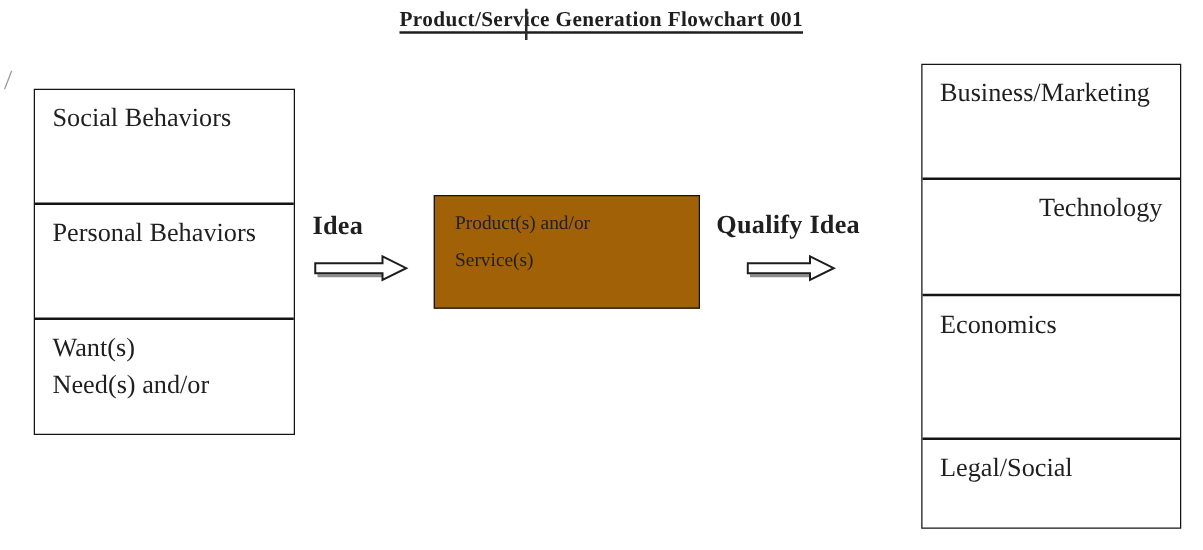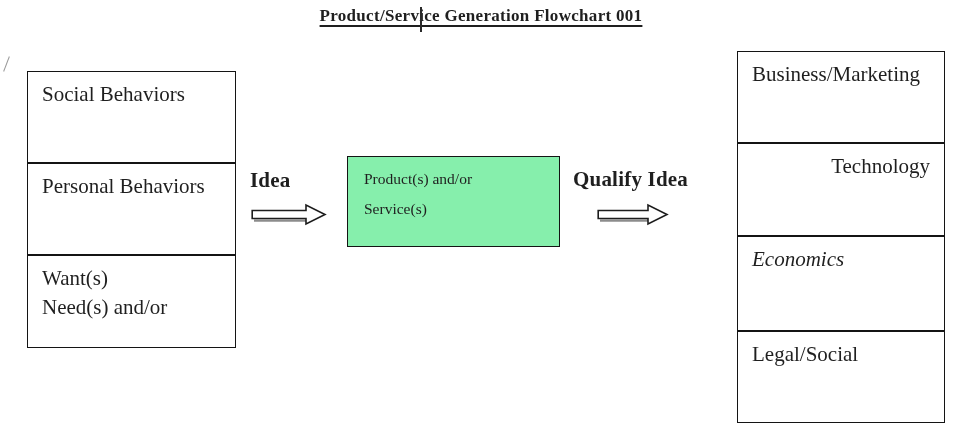--- a/index.html
+++ b/index.html
@@ -73,36 +73,36 @@
     font-size: 21px;
     line-height: 29px;
     flex: 0 0 auto;
   }
   .cell + .cell { border-top: 2.5px solid #141414; }
   .stack-left  .cell:nth-child(1) { height: 90px; }
   .stack-left  .cell:nth-child(2) { height: 92px; }
   .stack-left  .cell:nth-child(3) { flex: 1 1 auto; }
   .stack-right .cell:nth-child(1) { height: 90px; }
   .stack-right .cell:nth-child(2) { height: 93px; text-align: right; }
-  .stack-right .cell:nth-child(3) { height: 95px; font-style: italic; }
+  .stack-right .cell:nth-child(3) { height: 115px; }
   .stack-right .cell:nth-child(4) { flex: 1 1 auto; }
 
   
   .center-box {
     position: absolute;
     left: 347px;
     top: 156px;
     width: 213px;
     height: 91px;
     border: 1.5px solid #141414;
     box-sizing: border-box;
     padding: 7px 16px 0 16px;
     font-size: 15.5px;
     line-height: 30px;
-    background: #86efac;
+    background: #a16207;
   }
 
   
   .step-label {
     position: absolute;
     font-size: 21px;
     font-weight: bold;
     letter-spacing: 0.2px;
     text-align: left;
   }

